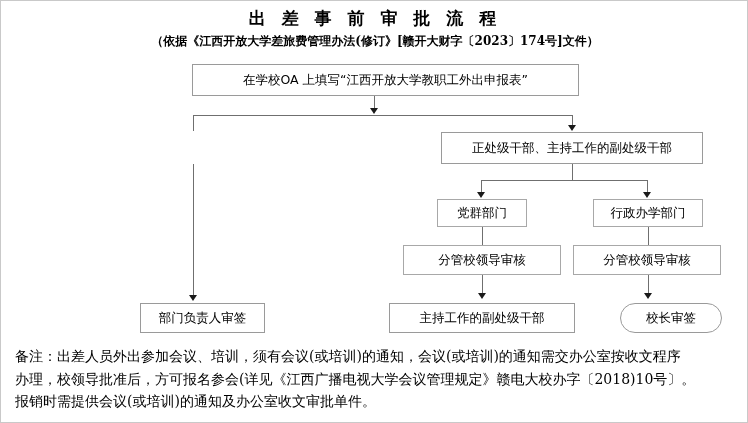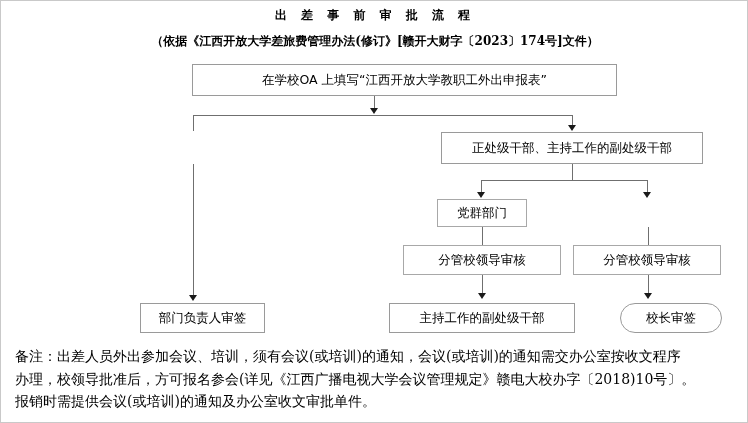--- a/index.html
+++ b/index.html
@@ -22,21 +22,21 @@
 
   
   .doc-title {
     position: absolute;
     left: 0;
     top: 6px;
     width: 748px;
     text-align: center;
     font-family: "DejaVu Serif", "Liberation Serif", serif;
     font-weight: bold;
-    font-size: 12px;
+    font-size: 17px;
     letter-spacing: 5px;
     color: #000000;
     white-space: nowrap;
   }
   .doc-subtitle {
     position: absolute;
     left: 0;
     top: 32px;
     width: 748px;
     text-align: center;
@@ -99,21 +99,21 @@
 </style>
 </head>
 <body>
 
 <div id="page">
 
   <div class="doc-title">出 差 事 前 审 批 流 程</div>
 
   <div class="doc-subtitle">（依据《江西开放大学差旅费管理办法(修订》[赣开大财字〔2023〕174号]文件）</div>
 
-  <div class="node" style="left:191px; top:63px; width:425px; height:32px;">在学校OA 上填写“江西开放大学教职工外出申报表”</div>
+  <div class="node" style="left:191px; top:63px; width:387px; height:32px;">在学校OA 上填写“江西开放大学教职工外出申报表”</div>
 
   <div class="vline" style="left:373px; top:95px; height:14px;"></div>
   <div class="arrowhead" style="left:369px; top:107px;"></div>
 
   <div class="hline" style="left:192px; top:114px; width:380px;"></div>
   <div class="vline" style="left:192px; top:114px; height:16px;"></div>
   <div class="vline" style="left:571px; top:114px; height:12px;"></div>
   <div class="arrowhead" style="left:567px; top:124px;"></div>
 
 
@@ -124,20 +124,21 @@
 
   <div class="vline" style="left:571px; top:163px; height:16px;"></div>
   <div class="hline" style="left:480px; top:179px; width:166px;"></div>
   <div class="vline" style="left:480px; top:179px; height:14px;"></div>
   <div class="arrowhead" style="left:476px; top:191px;"></div>
   <div class="vline" style="left:646px; top:179px; height:14px;"></div>
   <div class="arrowhead" style="left:642px; top:191px;"></div>
 
   <div class="node thin" style="left:436px; top:198px; width:90px; height:28px;">党群部门</div>
 
+  <div class="node thin" style="left:592px; top:198px; width:110px; height:28px;">行政办学部门</div>
 
   <div class="vline" style="left:481px; top:226px; height:18px;"></div>
   <div class="vline" style="left:647px; top:226px; height:18px;"></div>
 
   <div class="node thin" style="left:402px; top:244px; width:158px; height:30px;">分管校领导审核</div>
 
   <div class="node thin" style="left:572px; top:244px; width:148px; height:30px;">分管校领导审核</div>
 
   <div class="vline" style="left:481px; top:274px; height:20px;"></div>
   <div class="arrowhead" style="left:477px; top:292px;"></div>

